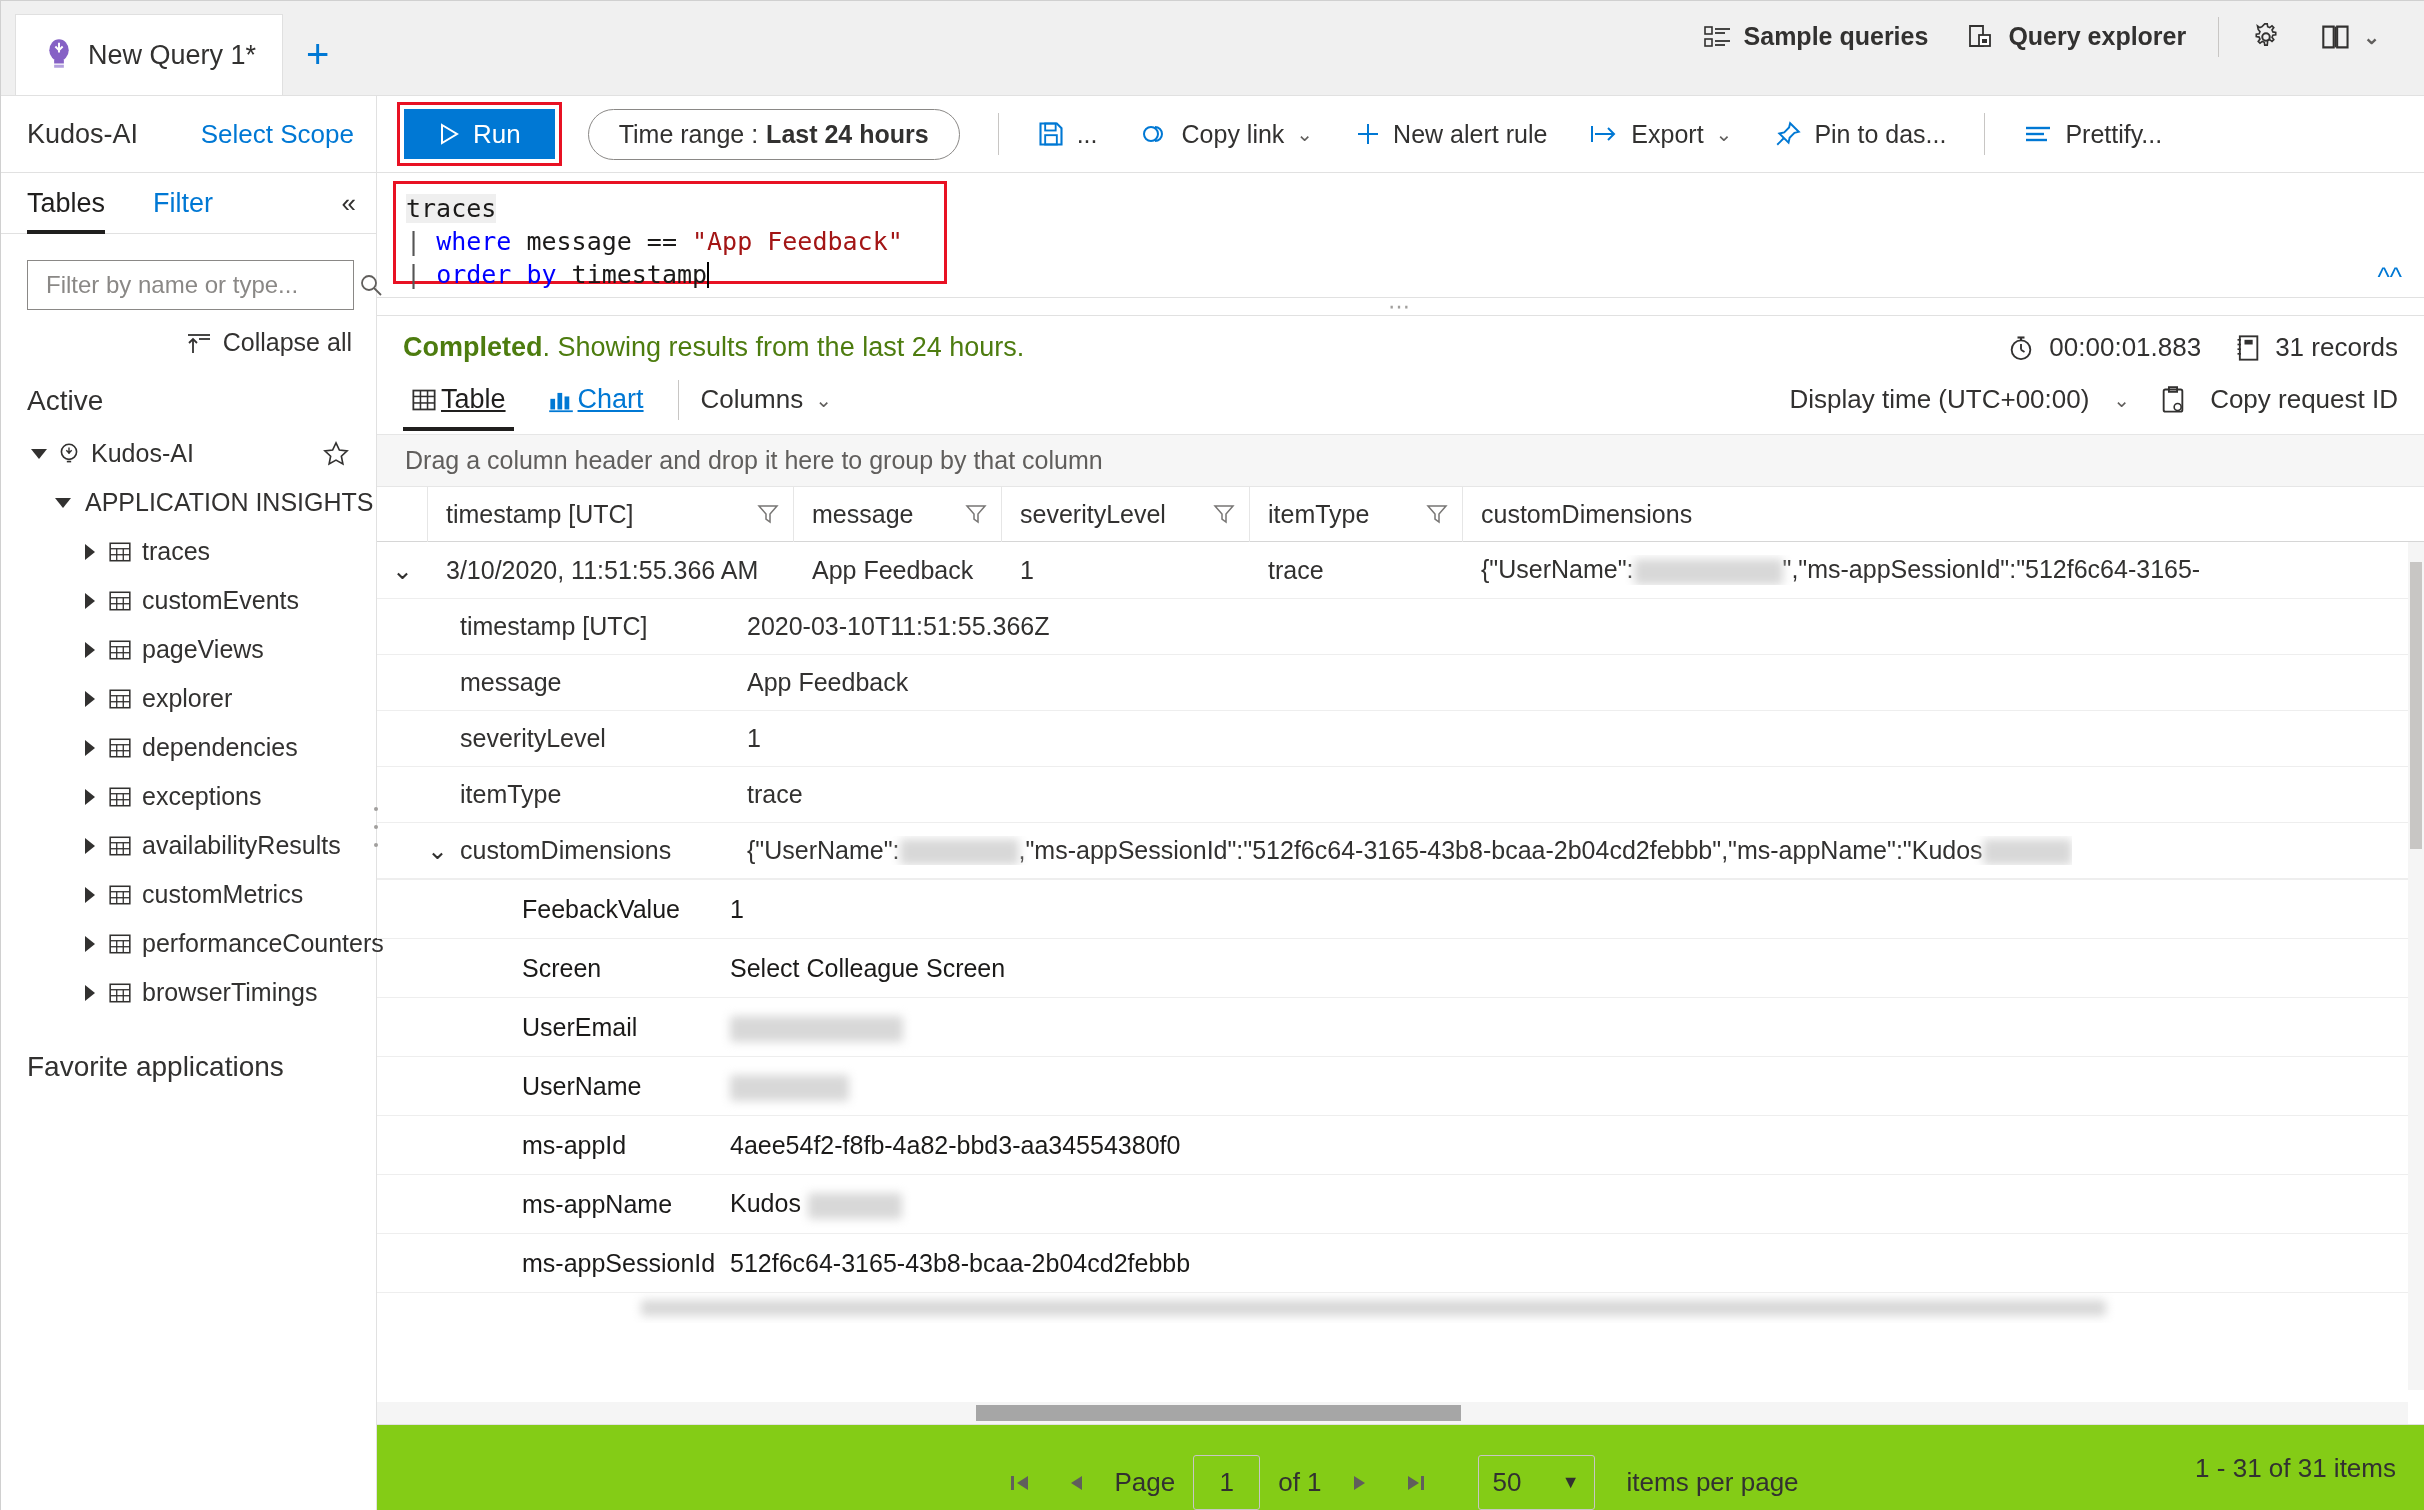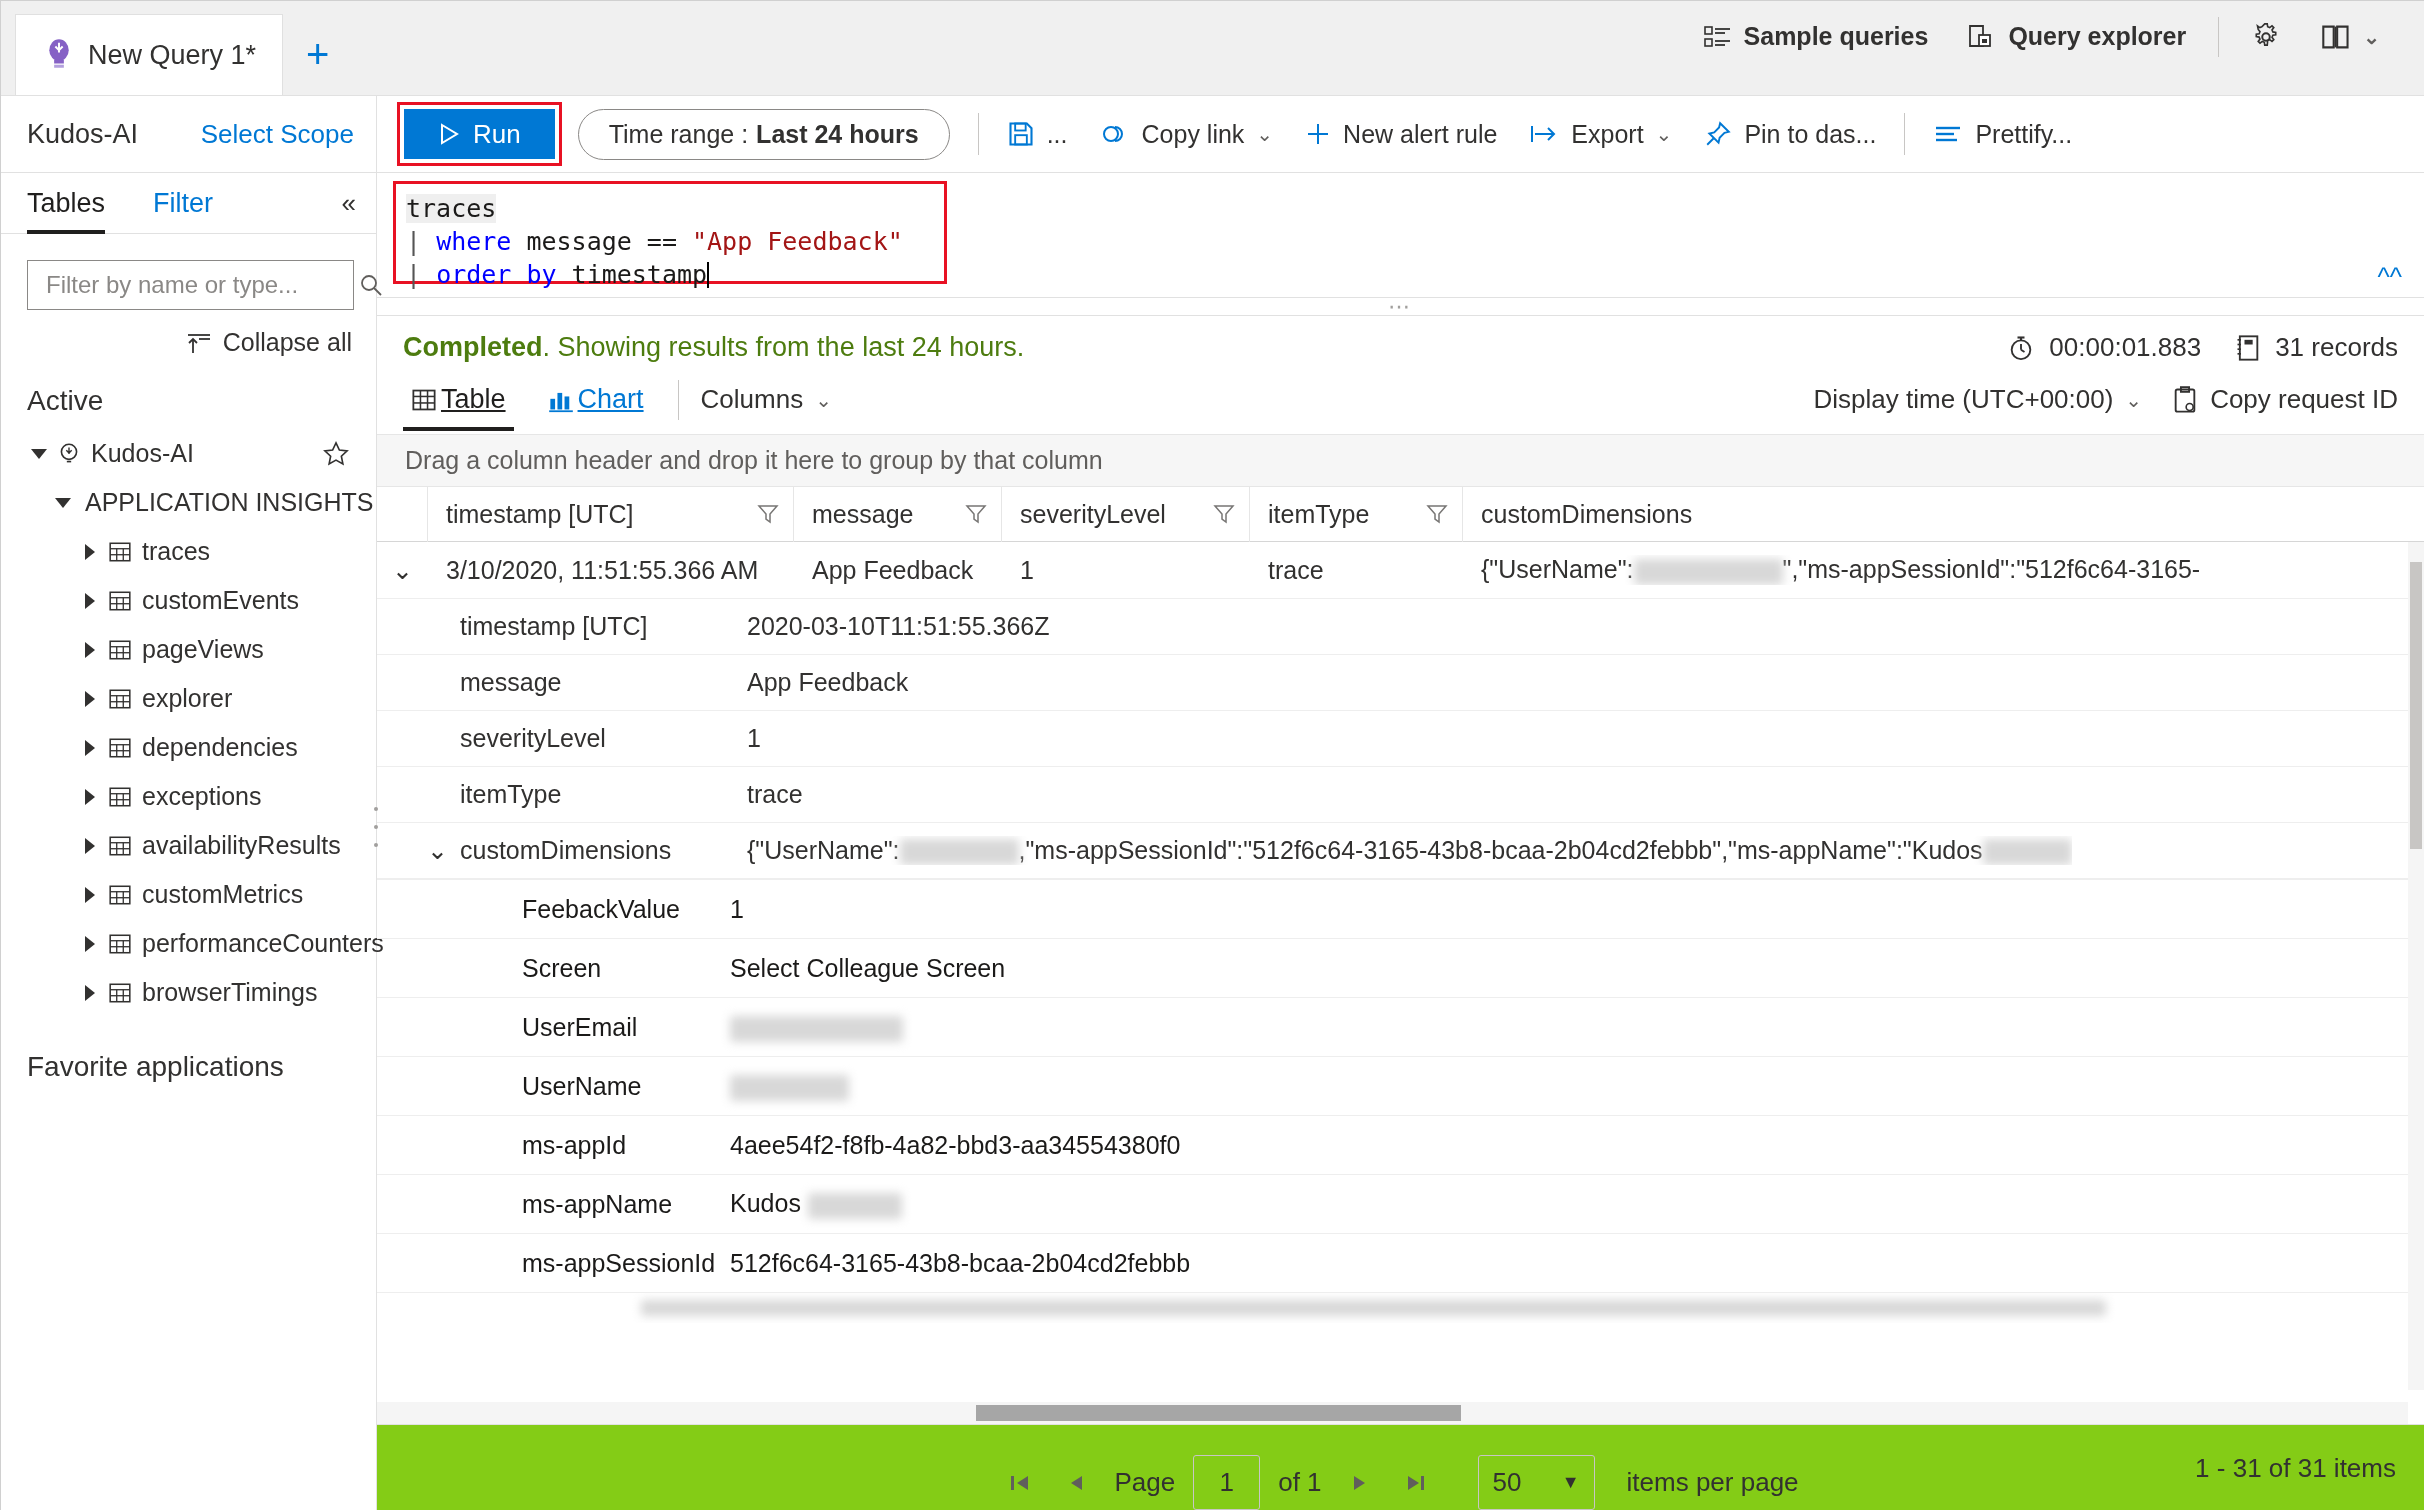--- a/index.html
+++ b/index.html
@@ -80,21 +80,21 @@
     height: 77px;
     border-right: 1px solid #e1e1e1;
   }
   .scope-name { font-size: 27px; color: #323130; }
   .scope-select { font-size: 26px; color: #0078d4; cursor: pointer; }
   .cmdbar {
     flex: 1;
     display: flex; align-items: center;
     height: 77px;
     padding-left: 14px;
-    gap: 0;
+    gap: 10px;
   }
   .run-wrap {
     border: 3px solid #e81123;
     padding: 4px;
     margin-left: 6px;
     margin-right: 16px;
   }
   .run-btn {
     background: #0078d4; color: #fff;
     font-size: 26px;
@@ -253,21 +253,21 @@
     margin-right: 26px;
     text-decoration: underline;
   }
   .vtab.active { color: #201f1e; }
   .vtab.active::after {
     content:""; position:absolute; left:0; right:0; bottom:-6px; height:4px; background:#201f1e;
   }
   .vsep { width:1px; height:40px; background:#c8c6c4; margin: 0 22px 0 0; }
   .vcols { font-size: 26px; color: #323130; display: flex; align-items: center; gap: 12px; cursor: pointer; }
   .view-right { margin-left: auto; display: flex; align-items: center; gap: 30px; }
-  .vright-item { display: flex; align-items: center; gap: 12px; font-size: 26px; color: #323130; cursor: pointer; }
+  .vright-item { display: flex; align-items: center; gap: 24px; font-size: 26px; color: #323130; cursor: pointer; }
 
   .groupbar {
     margin: 10px 0 0 0;
     background: #f6f6f6;
     border-top: 1px solid #e6e6e6;
     border-bottom: 1px solid #e6e6e6;
     height: 53px;
     display: flex; align-items: center;
     padding-left: 28px;
     font-size: 25px; color: #605e5c;

